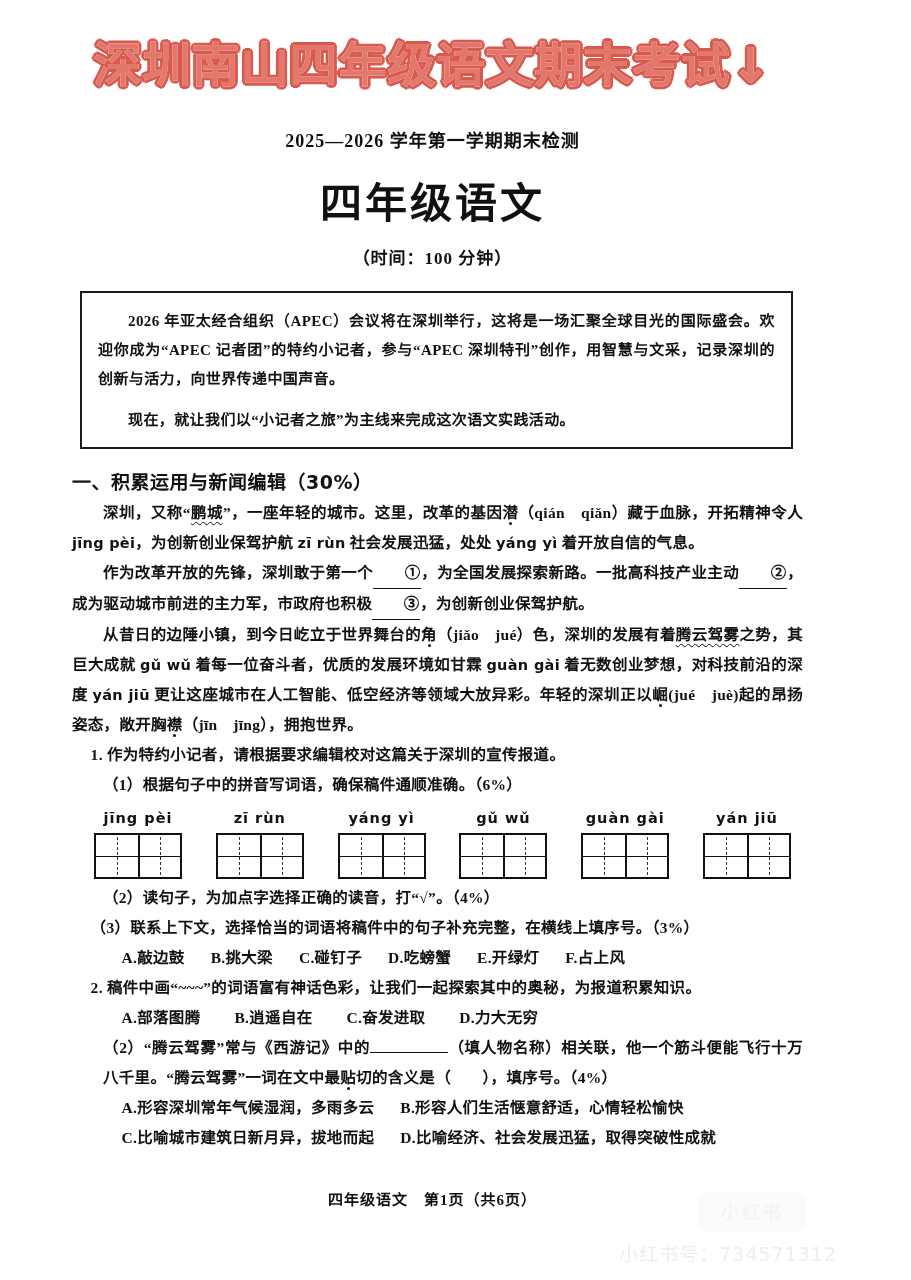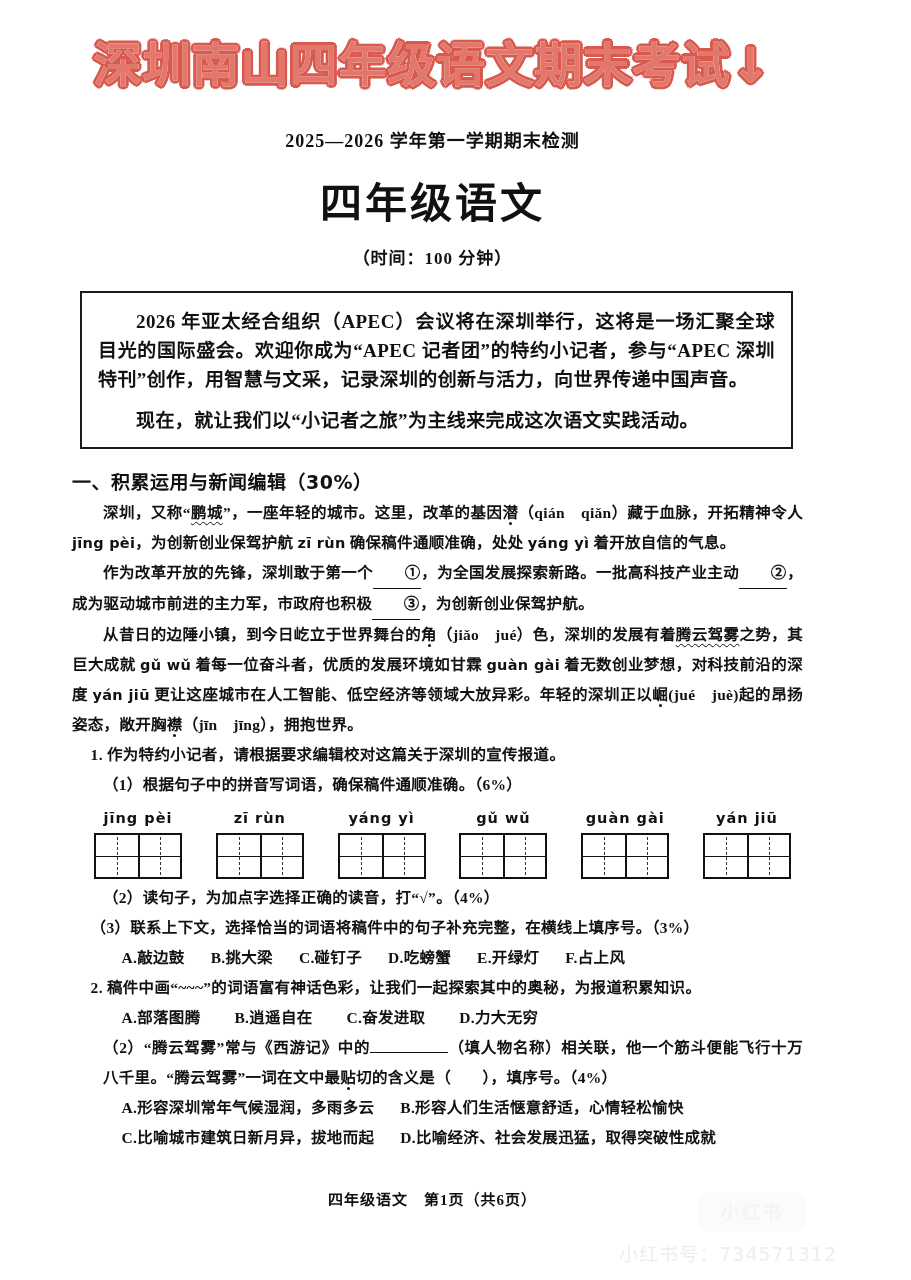--- a/index.html
+++ b/index.html
@@ -69,21 +69,21 @@
 
   
   .intro-box{
     margin:22px 72px 0 80px;
     border:2px solid #1a1a1a;
     padding:14px 16px 12px 16px;
     box-sizing:border-box;
   }
   .intro-box p{
     margin:0;
-    font-size:19px;
+    font-size:15px;
     font-weight:bold;
     line-height:29px;
     text-indent:2em;
     letter-spacing:0.4px;
     text-align:justify;
   }
   .intro-box p + p{margin-top:12px;}
 
   
   .body-wrap{
@@ -253,21 +253,21 @@
 
   <div class="intro-box">
     <p>2026 年亚太经合组织（APEC）会议将在深圳举行，这将是一场汇聚全球目光的国际盛会。欢迎你成为“APEC 记者团”的特约小记者，参与“APEC 深圳特刊”创作，用智慧与文采，记录深圳的创新与活力，向世界传递中国声音。</p>
     <p>现在，就让我们以“小记者之旅”为主线来完成这次语文实践活动。</p>
   </div>
 
   <div class="body-wrap">
 
     <div class="sec-head">一、积累运用与新闻编辑（30%）</div>
 
-    <p class="para"><span>深圳，又称“</span><span class="wavy">鹏城</span><span>”，一座年轻的城市。这里，改革的基因</span><span class="dotchar">潜</span><span>（qián　qiǎn）藏于血脉，开拓精神令人 </span><span class="py">jīng pèi</span><span>，为创新创业保驾护航 </span><span class="py">zī rùn</span><span> 确保稿件通顺准确，处处 </span><span class="py">yáng yì</span><span> 着开放自信的气息。</span></p>
+    <p class="para"><span>深圳，又称“</span><span class="wavy">鹏城</span><span>”，一座年轻的城市。这里，改革的基因</span><span class="dotchar">潜</span><span>（qián　qiǎn）藏于血脉，开拓精神令人 </span><span class="py">jīng pèi</span><span>，为创新创业保驾护航 </span><span class="py">zī rùn</span><span> 社会发展迅猛，处处 </span><span class="py">yáng yì</span><span> 着开放自信的气息。</span></p>
 
     <p class="para"><span>作为改革开放的先锋，深圳敢于第一个</span><span class="blankline">①</span><span>，为全国发展探索新路。一批高科技产业主动</span><span class="blankline">②</span><span>，成为驱动城市前进的主力军，市政府也积极</span><span class="blankline">③</span><span>，为创新创业保驾护航。</span></p>
 
     <p class="para"><span>从昔日的边陲小镇，到今日屹立于世界舞台的</span><span class="dotchar">角</span><span>（jiǎo　jué）色，深圳的发展有着</span><span class="wavy">腾云驾雾</span><span>之势，其巨大成就 </span><span class="py">gǔ wǔ</span><span> 着每一位奋斗者，优质的发展环境如甘霖 </span><span class="py">guàn gài</span><span> 着无数创业梦想，对科技前沿的深度 </span><span class="py">yán jiū</span><span> 更让这座城市在人工智能、低空经济等领域大放异彩。年轻的深圳正以</span><span class="dotchar">崛</span><span>(jué　juè)起的昂扬姿态，敞开胸</span><span class="dotchar">襟</span><span>（jīn　jīng），拥抱世界。</span></p>
 
     <p class="q ind2">1. 作为特约小记者，请根据要求编辑校对这篇关于深圳的宣传报道。</p>
     <p class="q ind1">（1）根据句子中的拼音写词语，确保稿件通顺准确。（6%）</p>
 
     <div class="grid-row">
       <div class="grid-cell">

